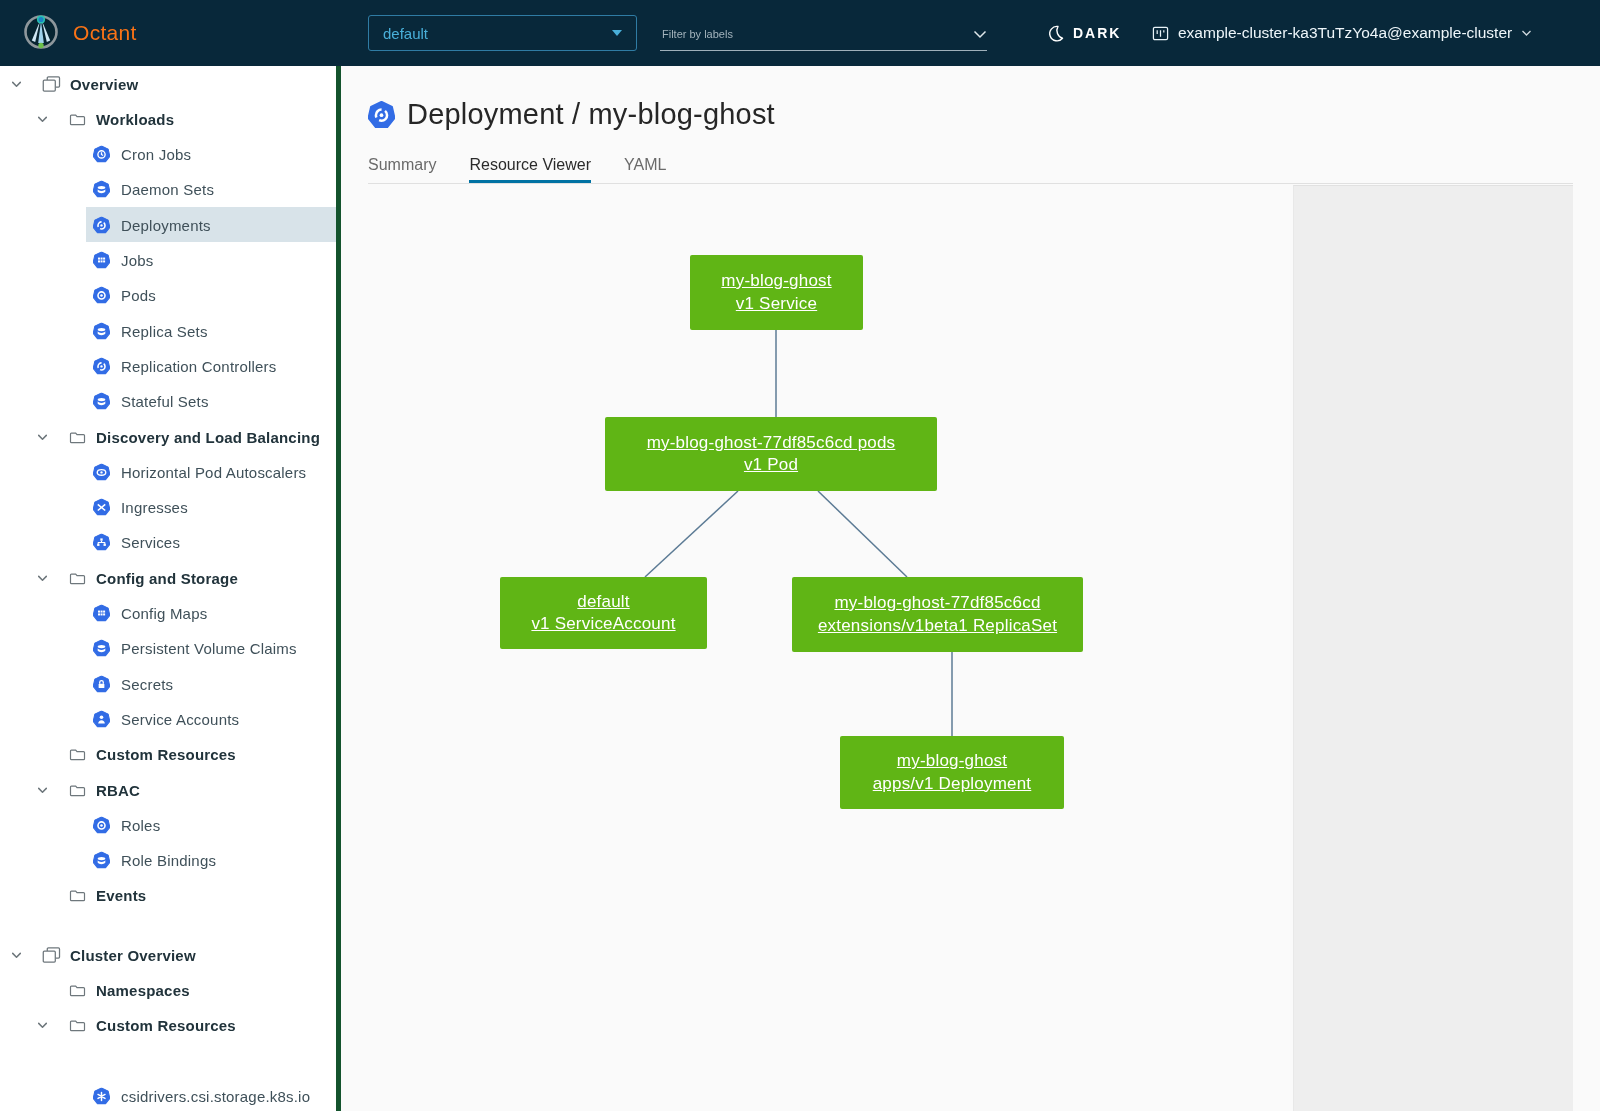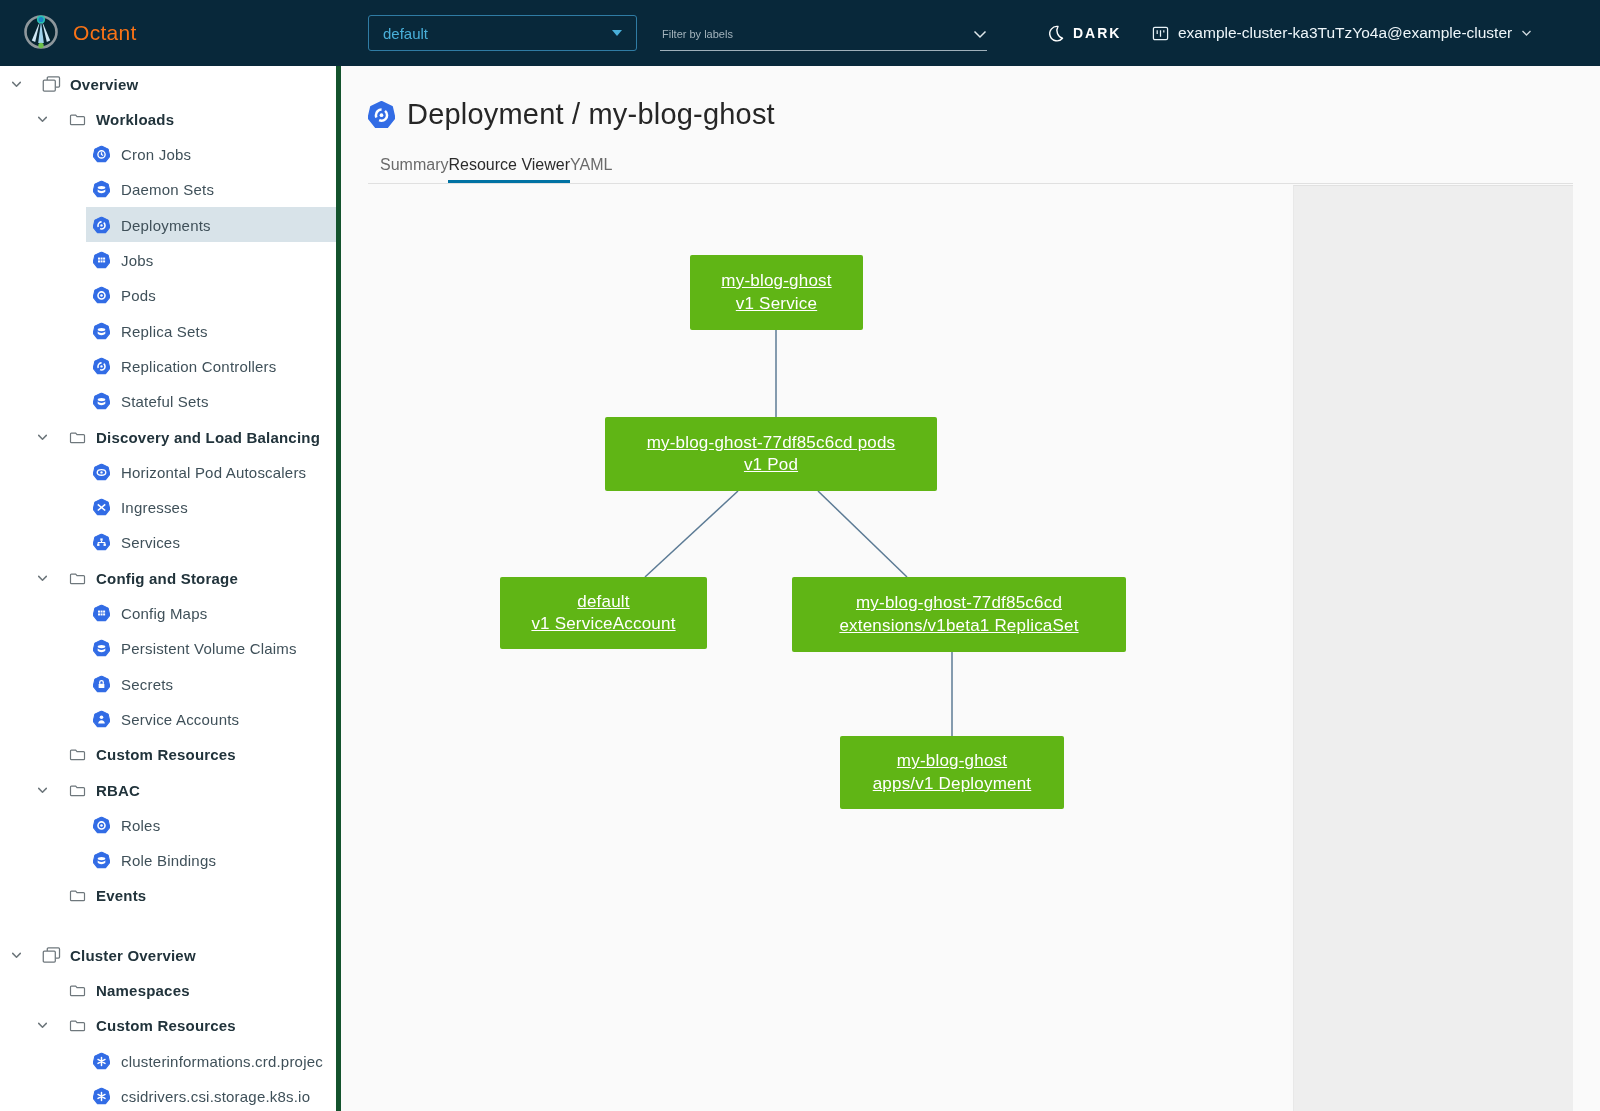--- a/index.html
+++ b/index.html
@@ -28,21 +28,21 @@
   .srow { position:absolute; left:0; right:0; height:35px; cursor:pointer; }
   .srow.sel::before { content:""; position:absolute; left:86px; right:0; top:0; bottom:0; background:#d8e3e9; }
   .srow .chev,.srow .ric,.srow .lbl { position:absolute; top:50%; transform:translateY(-50%); z-index:1; display:flex; align-items:center; }
   .srow .lbl { font-size:15px; color:#3f5059; white-space:nowrap; letter-spacing:.2px; }
   .srow.b .lbl { font-weight:700; color:#21333b; }
 
   
   .main { position:absolute; left:341px; top:66px; right:0; bottom:0; background:#fafafa; }
   .page-header { position:absolute; left:27px; top:32px; display:flex; align-items:center; gap:12px; }
   .page-header h1 { margin:0; font-size:29px; font-weight:400; color:#262626; letter-spacing:.2px; }
-  .tabs { position:absolute; left:39px; top:90px; display:flex; }
+  .tabs { position:absolute; left:27px; top:90px; display:flex; gap:33px; }
   .tab { font-size:16px; color:#6a6a6a; cursor:pointer; position:relative; height:21px; }
   .tab.active { color:#2b2b2b; }
   .tab.active::after { content:""; position:absolute; left:0; right:0; top:24px; height:3px; background:#0072a3; }
   .tab-rule { position:absolute; left:27px; top:117px; width:1205px; height:1px; background:#e0e0e0; }
   #edges { position:absolute; left:0; top:0; width:1259px; height:1045px; pointer-events:none; }
   .gnode { position:absolute; color:#fff; display:flex; flex-direction:column; align-items:center; justify-content:center;
     font-size:17px; line-height:1.32; border-radius:2px; cursor:pointer; text-align:center; letter-spacing:.2px;text-decoration:underline; }
   .side-panel { position:absolute; left:952px; top:119px; width:280px; bottom:0; background:#eeeeee; border-top:1px solid #e1e1e1; border-left:1px solid #e8e8e8; }
 </style>
 </head>
@@ -411,31 +411,20 @@
             <path d="M2.5 4.5L6 8l3.5-3.5" fill="none" stroke="#6e777c" stroke-width="1.4" stroke-linecap="round" stroke-linejoin="round"></path>
           </svg>
         </span>
         <span class="ric" style="left:69px">
           <svg width="17" height="15" viewBox="0 0 16 15">
             <path d="M1 4.7V12.2a1 1 0 0 0 1 1h12a1 1 0 0 0 1-1V6.1a1 1 0 0 0-1-1H7.5L6.2 3.6H2a1 1 0 0 0-1 1.1z" fill="none" stroke="#6e777c" stroke-width="1.2"></path>
           </svg>
         </span>
         <span class="lbl" style="left:96px">Custom Resources</span>
       </div>
-      <div class="srow" style="top: 977.1px;">
-        <span class="ric" style="left:93px">
-          <svg width="17" height="17" viewBox="0 0 16 16">
-     <polygon points="8,0.4 14.25,3.41 15.8,10.18 11.47,15.61 4.53,15.61 0.2,10.18 1.75,3.41" fill="#326ce5" stroke="#326ce5" stroke-width="1" stroke-linejoin="round"></polygon>
-            <g stroke="#fff" stroke-width="1.4" stroke-linecap="round">
-              <path d="M8 4.6v7.6M4.7 6.5l6.6 3.8M11.3 6.5l-6.6 3.8"></path>
-            </g>
-          </svg>
-        </span>
-        <span class="lbl" style="left:121px">clusterinformations.crd.projec</span>
-      </div>
       <div class="srow" style="top: 1012.4px;">
         <span class="ric" style="left:93px">
           <svg width="17" height="17" viewBox="0 0 16 16">
      <polygon points="8,0.4 14.25,3.41 15.8,10.18 11.47,15.61 4.53,15.61 0.2,10.18 1.75,3.41" fill="#326ce5" stroke="#326ce5" stroke-width="1" stroke-linejoin="round"></polygon>
             <g stroke="#fff" stroke-width="1.4" stroke-linecap="round">
               <path d="M8 4.6v7.6M4.7 6.5l6.6 3.8M11.3 6.5l-6.6 3.8"></path>
             </g>
           </svg>
         </span>
         <span class="lbl" style="left:121px">csidrivers.csi.storage.k8s.io</span>
@@ -474,21 +463,21 @@
                    <span>v1 Service</span>
       </div>
       <div class="gnode" style="left: 264px; top: 351px; width: 332px; height: 74px; background: rgb(96, 181, 21); text-align: center;">
         <span>my-blog-ghost-77df85c6cd pods</span>
                    <span>v1 Pod</span>
       </div>
       <div class="gnode" style="left: 159px; top: 511px; width: 207px; height: 72px; background: rgb(96, 181, 21);">
         <span>default</span>
                    <span>v1 ServiceAccount</span>
       </div>
-      <div class="gnode" style="left: 451px; top: 511px; width: 334px; height: 75px; background: rgb(96, 181, 21);">
+      <div class="gnode" style="left: 451px; top: 511px; width: 291px; height: 75px; background: rgb(96, 181, 21);">
         <span>my-blog-ghost-77df85c6cd</span>
                    <span>extensions/v1beta1 ReplicaSet</span>
       </div>
       <div class="gnode" style="left: 499px; top: 670px; width: 224px; height: 73px; background: rgb(96, 181, 21);">
         <span>my-blog-ghost</span>
                    <span>apps/v1 Deployment</span>
       </div>
     </div>
 
   <div class="side-panel"></div>

